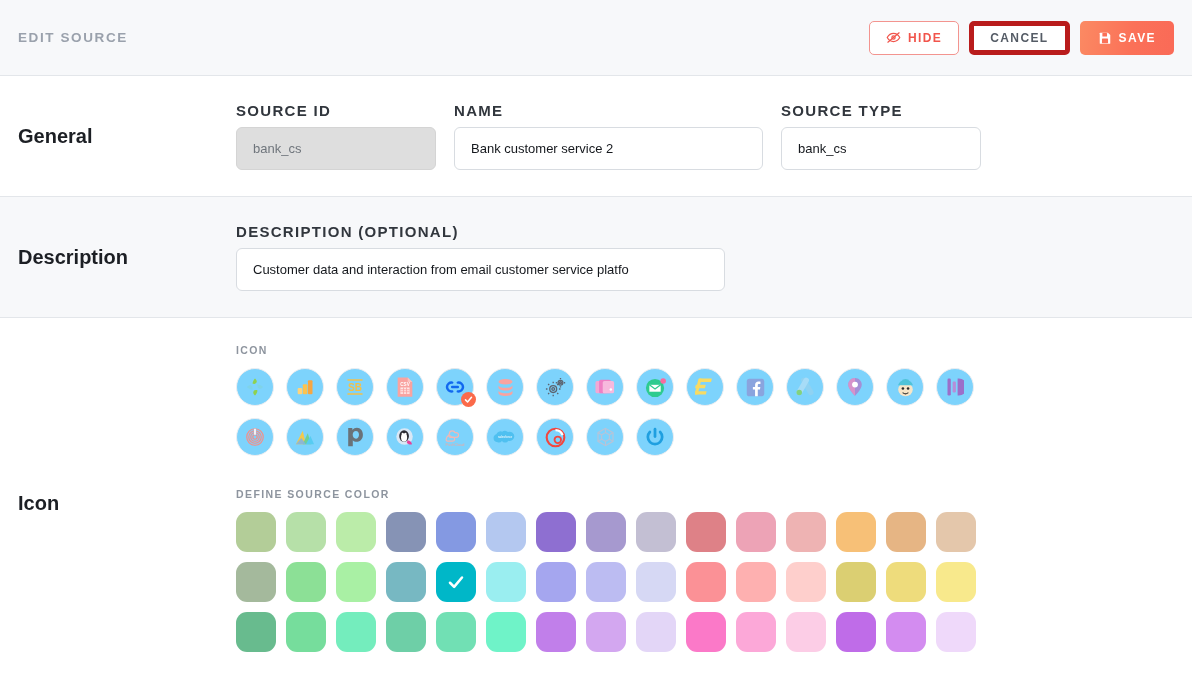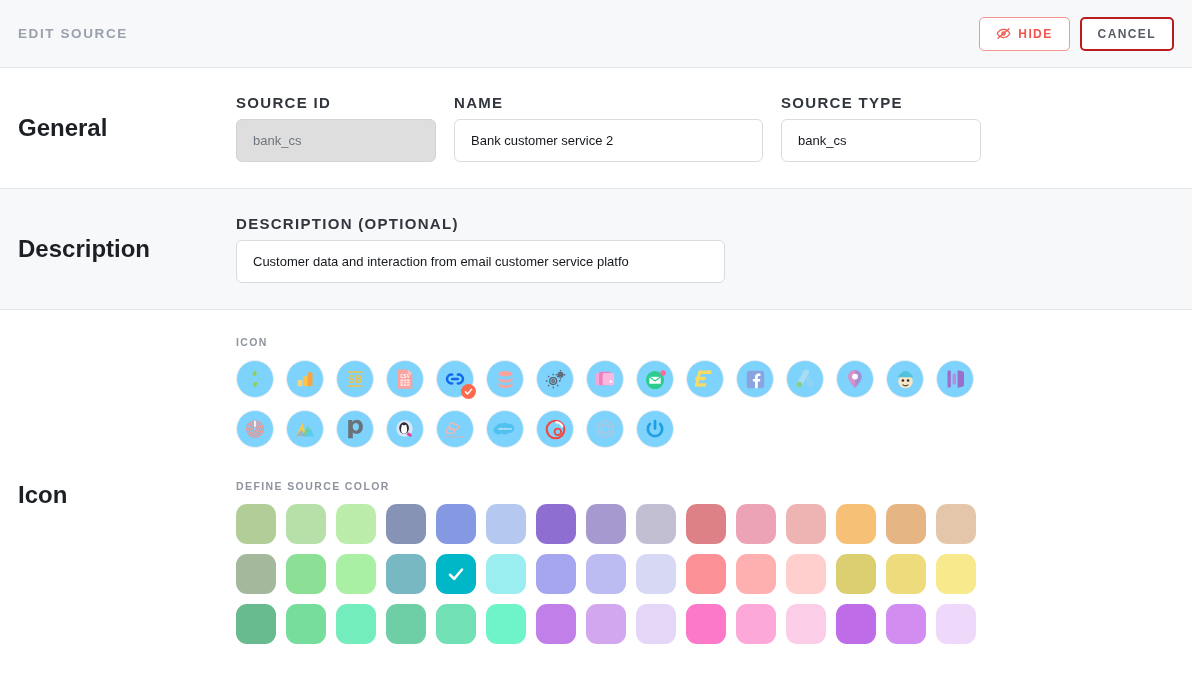--- a/index.html
+++ b/index.html
@@ -5,21 +5,21 @@
   * { box-sizing: border-box; margin: 0; padding: 0; }
   html, body {
     width: 1192px; height: 673px;
     font-family: "Liberation Sans", sans-serif;
     background: #ffffff;
     overflow: hidden;
   }
 
   
   .topbar {
-    height: 68px;
+    height: 76px;
     background: #f7f8fa;
     border-bottom: 1px solid #e3e6ea;
     display: flex;
     align-items: center;
     padding: 0 18px;
   }
   .topbar-title {
     font-size: 13.5px;
     font-weight: bold;
     letter-spacing: 1.6px;
@@ -45,21 +45,21 @@
     text-transform: uppercase;
     cursor: pointer;
     background: #ffffff;
     user-select: none;
   }
   .btn-hide {
     border: 1px solid #f3948f;
     color: #f1554c;
   }
   .btn-cancel {
-    border: 2px solid #b91c1c;
+    border: 5px solid #b91c1c;
     color: #555c66;
   }
   .btn-save {
     border: none;
     color: #ffffff;
     background: linear-gradient(100deg, #fb8a63 0%, #fb7158 55%, #fa6a57 100%);
     padding: 0 18px;
   }
   .btn svg { display: block; }
 
@@ -67,21 +67,21 @@
   .section {
     display: flex;
     border-bottom: 1px solid #e3e6ea;
     padding: 0 0 0 18px;
   }
   .section-white { background: #ffffff; }
   .section-gray  { background: #f7f8fa; }
   .section-label {
     width: 218px;
     flex: 0 0 218px;
-    font-size: 24px;
+    font-size: 20px;
     font-weight: bold;
     color: #1c1f24;
     display: flex;
     align-items: center;
   }
   .section-body { flex: 1; padding: 26px 0 26px 0; }
 
   .field-label {
     font-size: 15px;
     font-weight: bold;
@@ -181,20 +181,30 @@
           <line x1="3" y1="19.5" x2="21" y2="4.5"></line>
         </svg>
       </span>
       <span>HIDE</span>
     </div>
 
     <div class="btn btn-cancel">
       <span>CANCEL</span>
     </div>
 
+    <div class="btn btn-save">
+      <span>
+        <svg width="14" height="14" viewBox="0 0 24 24" fill="#ffffff">
+          <path d="M4 3h13l4 4v14a1 1 0 0 1-1 1H4a1 1 0 0 1-1-1V4a1 1 0 0 1 1-1z"></path>
+          <rect x="7.5" y="3.6" width="8" height="6" rx="0.7" fill="#fb7158"></rect>
+          <rect x="6.8" y="13" width="10.4" height="8" rx="0.8" fill="#fb7158"></rect>
+        </svg>
+      </span>
+      <span>SAVE</span>
+    </div>
 
   </div>
 </div>
 
 <div class="section section-white">
   <div class="section-label">General</div>
   <div class="section-body">
     <div class="fields-row">
       <div class="field">
         <label class="field-label">SOURCE ID</label>

